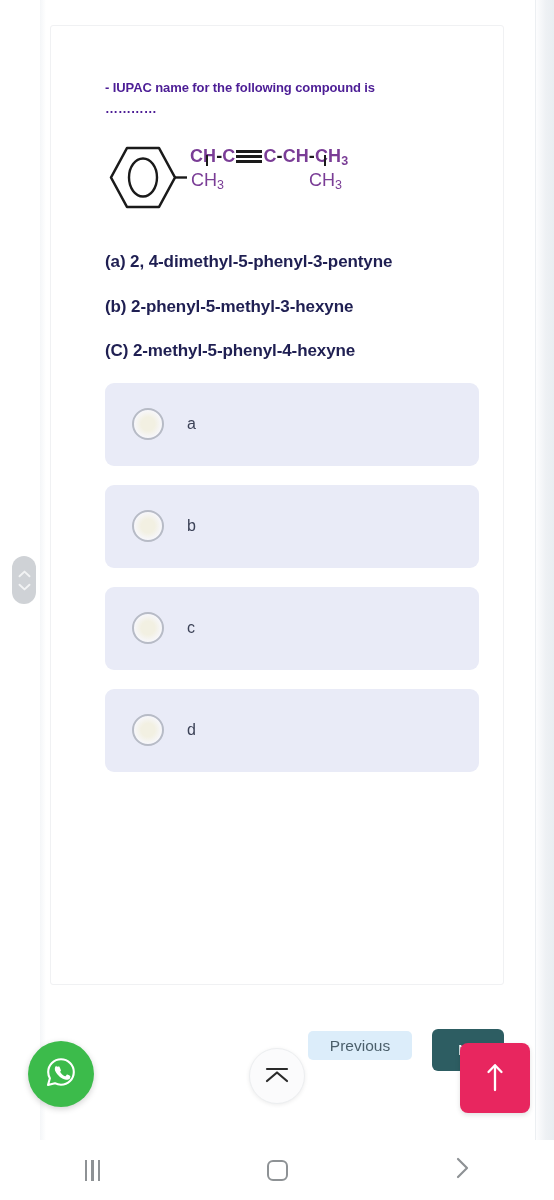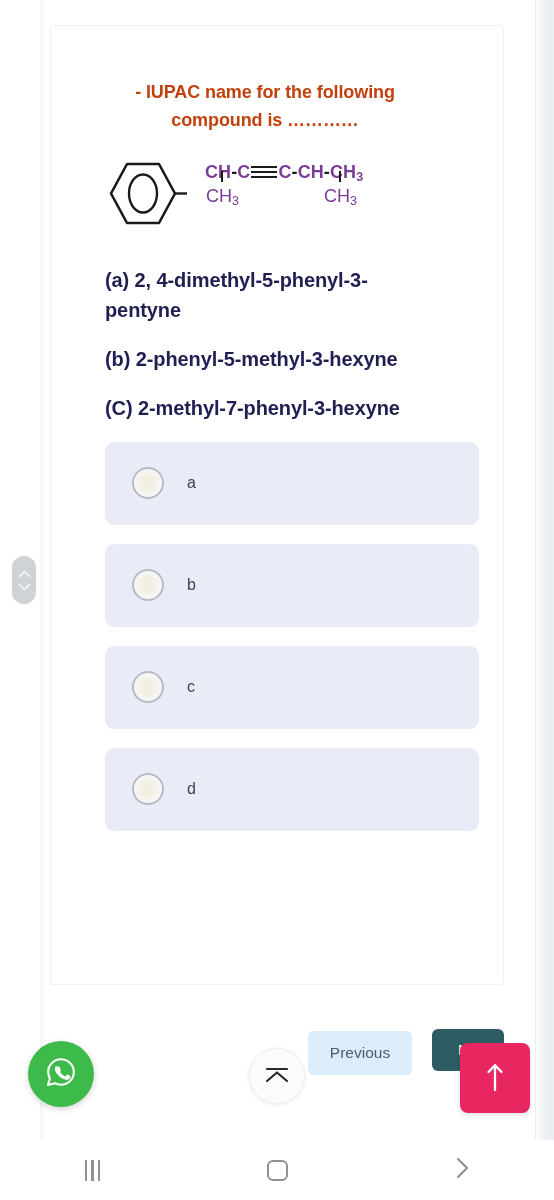--- a/index.html
+++ b/index.html
@@ -64,42 +64,41 @@
     background: #ffffff;
     border: 1px solid #f0f1f3;
     border-radius: 3px;
   }
 
   .q-inner {
     padding: 52px 22px 0 54px;
   }
 
   .q-text {
-    color: #c2410c;
-    font-size: 18px;
+    color: #4c1d95;
+    font-size: 13px;
     font-weight: bold;
     line-height: 1.58;
     letter-spacing: -0.1px;
     max-width: 320px;
-    text-align: center;
   }
 
   
   .structure {
     margin-top: 22px;
     display: flex;
     align-items: flex-start;
     padding-left: 2px;
   }
 
   .benzene { flex: 0 0 auto; margin-top: 4px; }
 
   .formula {
     position: relative;
-    margin-left: 16px;
+    margin-left: 1px;
     margin-top: 6px;
     font-family: "Liberation Sans", sans-serif;
   }
 
   .formula-row {
     font-size: 18px;
     font-weight: bold;
     color: #7a3d96;
     letter-spacing: 0.1px;
     white-space: nowrap;
@@ -156,21 +155,21 @@
     height: 11px;
     background: #1a1a1a;
   }
   .vbond-l { left: 16px;  top: 25px; }
   .vbond-r { left: 134px; top: 25px; }
 
   
   .options-text { margin-top: 34px; }
   .opt-line {
     color: #1f1f52;
-    font-size: 20px;
+    font-size: 17px;
     font-weight: bold;
     line-height: 1.5;
     margin-bottom: 19px;
     max-width: 330px;
     letter-spacing: -0.1px;
   }
 
   
   .choices {
     margin-top: 10px;
@@ -231,21 +230,21 @@
     justify-content: center;
     box-shadow: 0 1px 4px rgba(0,0,0,0.08);
     z-index: 21;
   }
 
   .prev-btn {
     position: absolute;
     left: 308px;
     top: 1031px;
     width: 104px;
-    height: 44px;
+    height: 29px;
     border-radius: 5px;
     background: #dcedfa;
     color: #4b5f6b;
     font-size: 15.5px;
     display: flex;
     align-items: center;
     justify-content: center;
     border: none;
     font-family: "Liberation Sans", sans-serif;
     z-index: 20;
@@ -362,21 +361,21 @@
           <span class="ch3-left">CH<sub>3</sub></span>
           <span class="ch3-right">CH<sub>3</sub></span>
           &nbsp;
         </div>
       </span>
     </div>
 
     <div class="options-text">
       <div class="opt-line">(a) 2, 4-dimethyl-5-phenyl-3-pentyne</div>
       <div class="opt-line">(b) 2-phenyl-5-methyl-3-hexyne</div>
-      <div class="opt-line">(C) 2-methyl-7-phenyl-3-hexyne</div>
+      <div class="opt-line">(C) 2-methyl-5-phenyl-4-hexyne</div>
     </div>
 
     <div class="choices">
 
       <div class="choice">
         <span class="radio"></span>
         <span class="choice-label">a</span>
       </div>
 
       <div class="choice">

